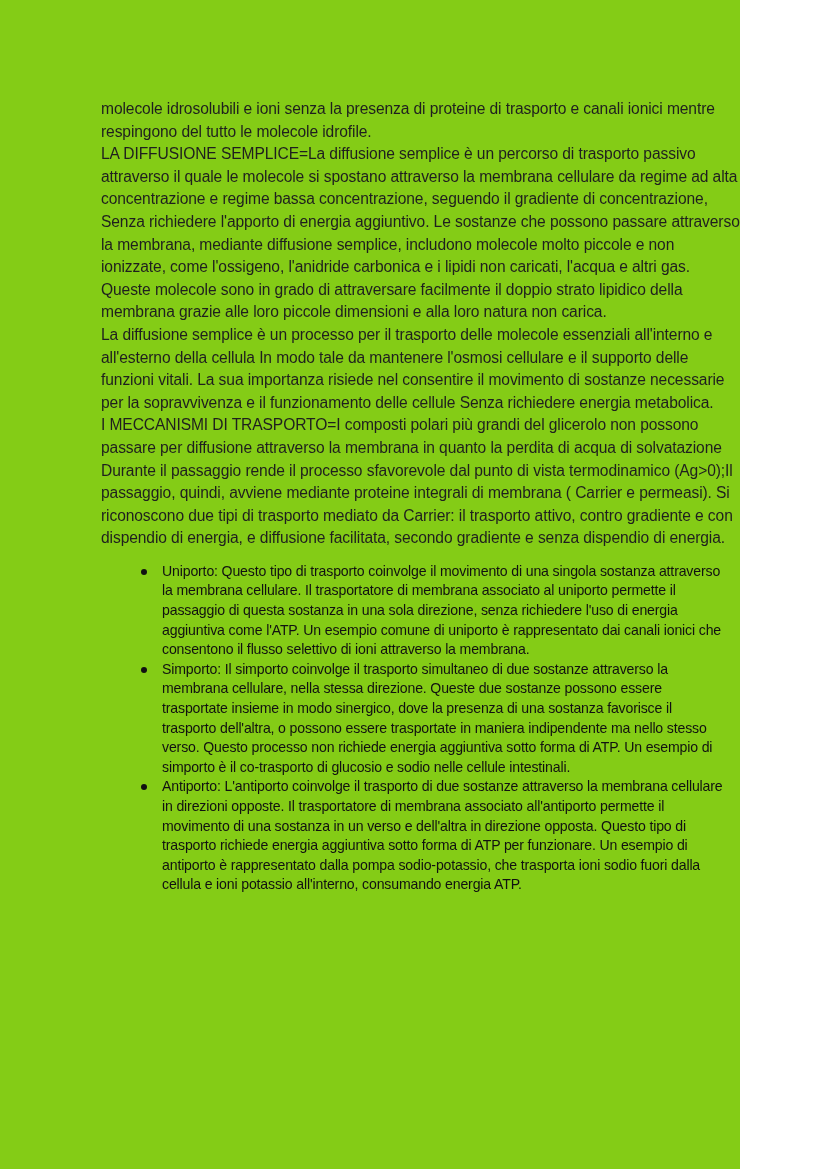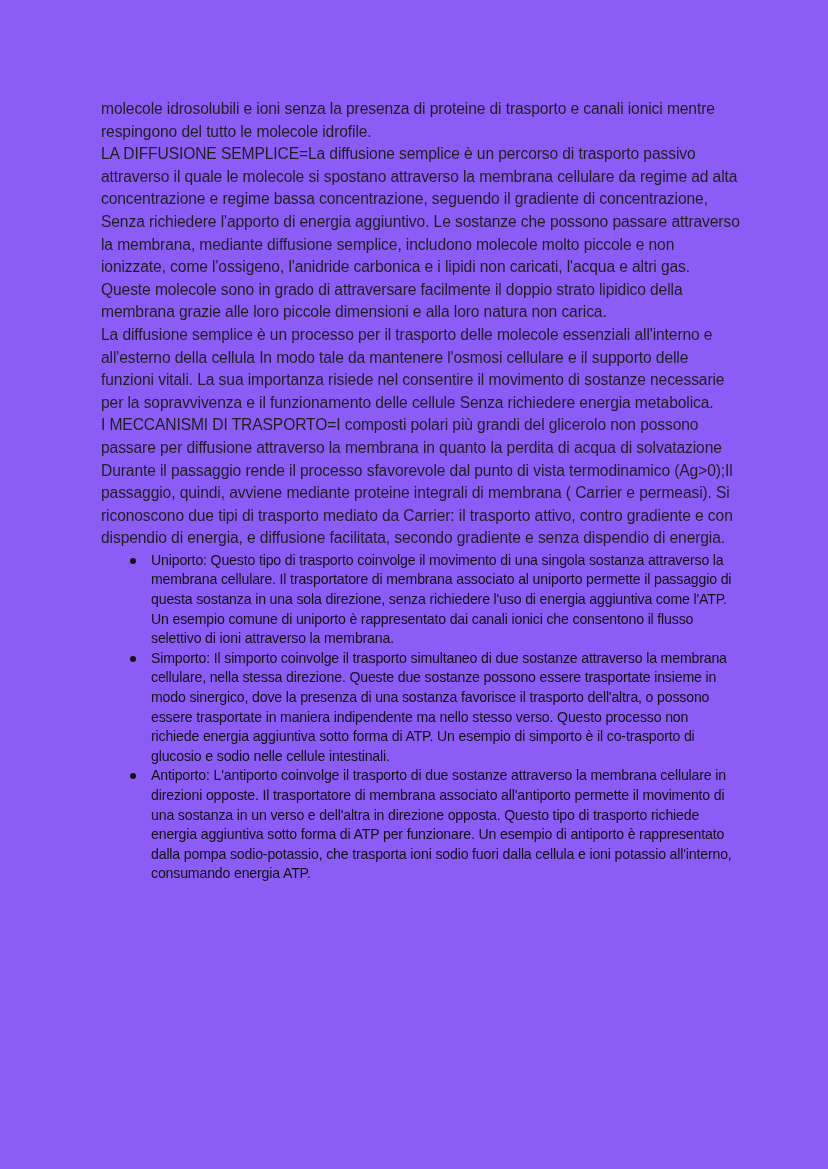--- a/index.html
+++ b/index.html
@@ -1,34 +1,34 @@
 <!DOCTYPE html>
 <html><head>
 <meta charset="utf-8">
 <style>
   html, body { margin: 0; padding: 0; background: #ffffff; }
   body { width: 828px; height: 1169px; position: relative; overflow: hidden; }
   .page {
-    position: absolute; left: 0; top: 0; width: 828px; height: 1169px;
-    background: #8b5cf6;
+    position: absolute; left: 0; top: 0; width: 740px; height: 1169px;
+    background: #84cc16;
   }
   .content {
     position: absolute; left: 101px; top: 98px; width: 640px;
     color: #222222;
   }
   .para {
     font-family: "Liberation Sans", "DejaVu Sans", sans-serif;
     font-size: 15.6px;
     line-height: 22.6px;
     margin: 0;
     letter-spacing: -0.1px;
     color: #1f1f1f;
   }
   .bullets {
-    list-style: none; margin: 1px; padding: 0;
+    list-style: none; margin: 12px; padding: 0;
   }
   .bullet {
     position: relative;
     padding-left: 49px;
     font-family: "Liberation Sans", "DejaVu Sans", sans-serif;
     font-size: 14.1px;
     line-height: 19.6px;
     color: #111111;
     letter-spacing: -0.15px;
   }

